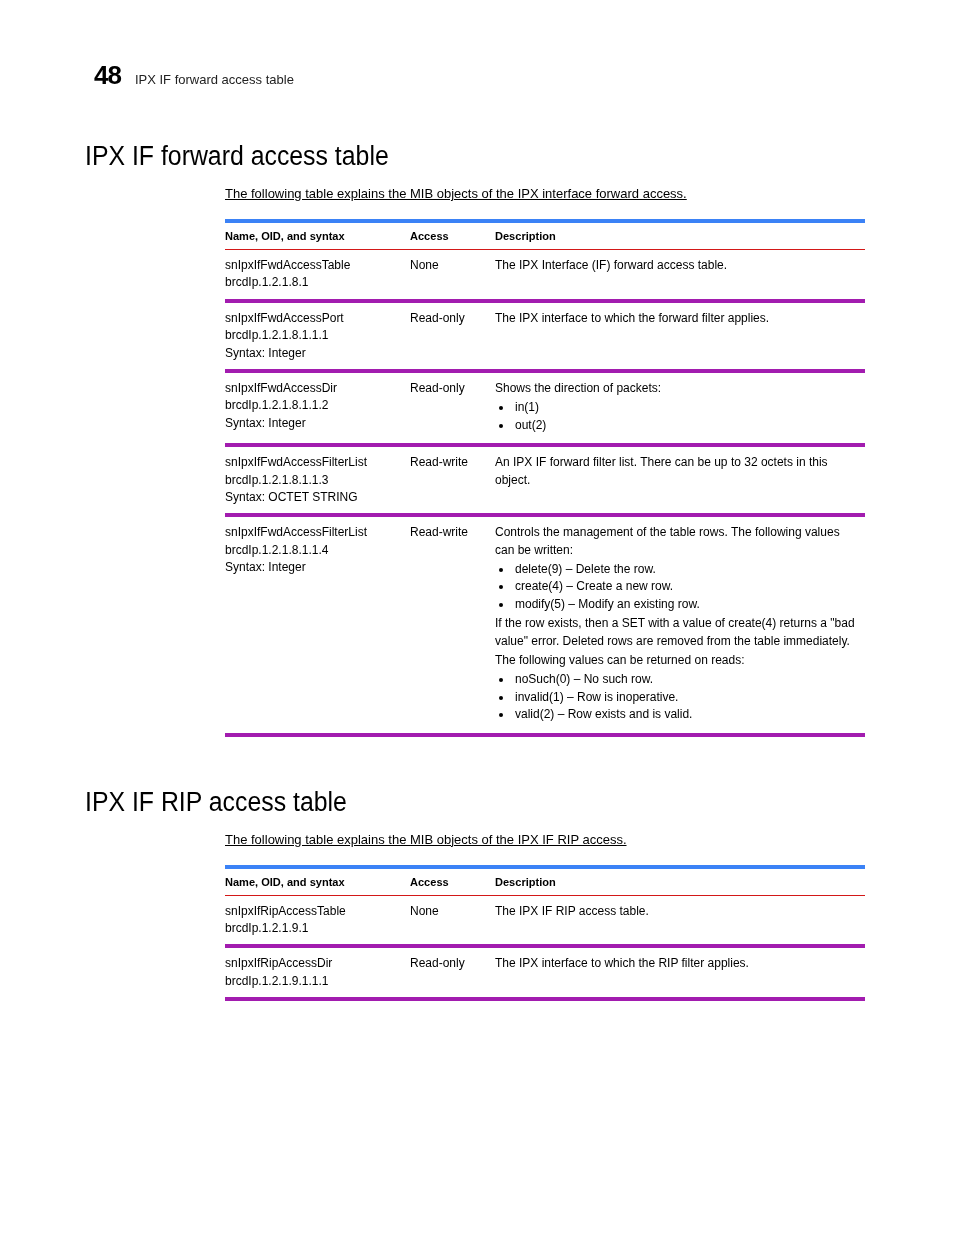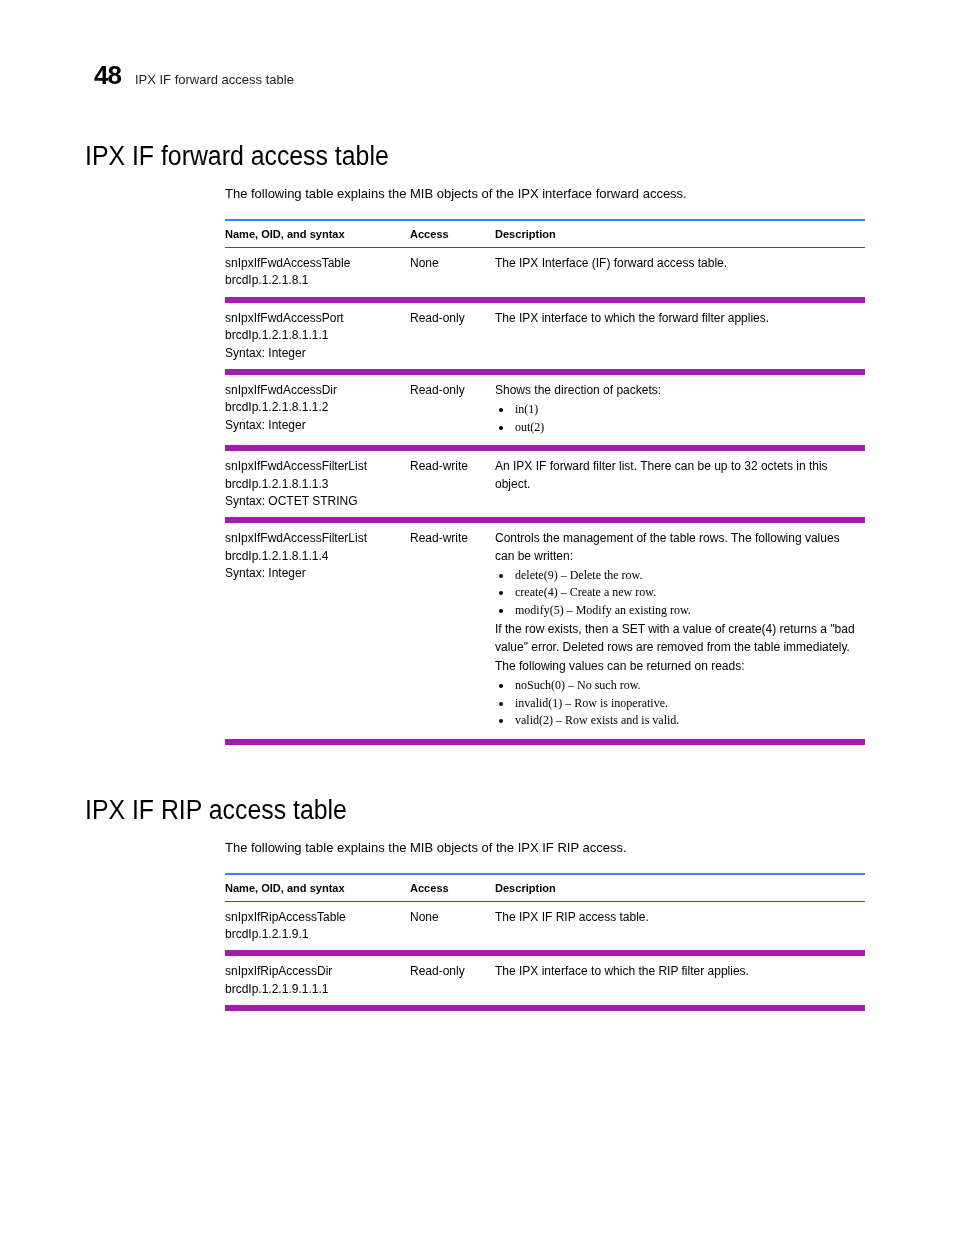--- a/index.html
+++ b/index.html
@@ -36,57 +36,58 @@
     margin: 0 0 14px 0;
     font-stretch: condensed;
     letter-spacing: 0px;
     transform: scaleX(0.92);
     transform-origin: left;
   }
   .intro {
     margin-left: 140px;
     font-size: 13px;
     margin-bottom: 18px;
+    text-decoration: underline;
   }
   table.mib {
     border-collapse: collapse;
     width: 640px;
     margin-left: 140px;
     font-size: 12px;
     margin-bottom: 50px;
   }
   table.mib thead tr {
-    border-top: 2px solid #3b82f6;
+    border-top: 4px solid #3b82f6;
     border-bottom: 1px solid #d31818;
   }
   table.mib th {
     text-align: left;
     font-family: Arial, Helvetica, sans-serif;
     font-weight: bold;
     font-size: 11.5px;
     padding: 7px 8px 7px 0;
     font-stretch: condensed;
     transform: scaleX(0.96);
     transform-origin: left;
   }
   table.mib td {
     vertical-align: top;
     padding: 7px 10px 7px 0;
-    border-bottom: 6px solid #a21caf;
+    border-bottom: 4px solid #a21caf;
     line-height: 1.45;
   }
   table.mib td:first-child { width: 175px; }
   table.mib td:nth-child(2) { width: 75px; }
   .cell-stack div { margin: 0; }
   ul.desc-list {
     margin: 2px 0 2px 18px;
     padding: 0;
     list-style: disc;
   }
-  ul.desc-list li { margin: 0; padding-left: 2px; font-family: Liberation Serif, serif; }
+  ul.desc-list li { margin: 0; padding-left: 2px; }
   .desc-block p { margin: 0 0 2px 0; }
 </style>
 </head>
 <body>
 
 <div class="page">
   <div class="header-row">
     <span class="chapter-num">48</span>
     <span class="header-title">IPX IF forward access table</span>
   </div>

